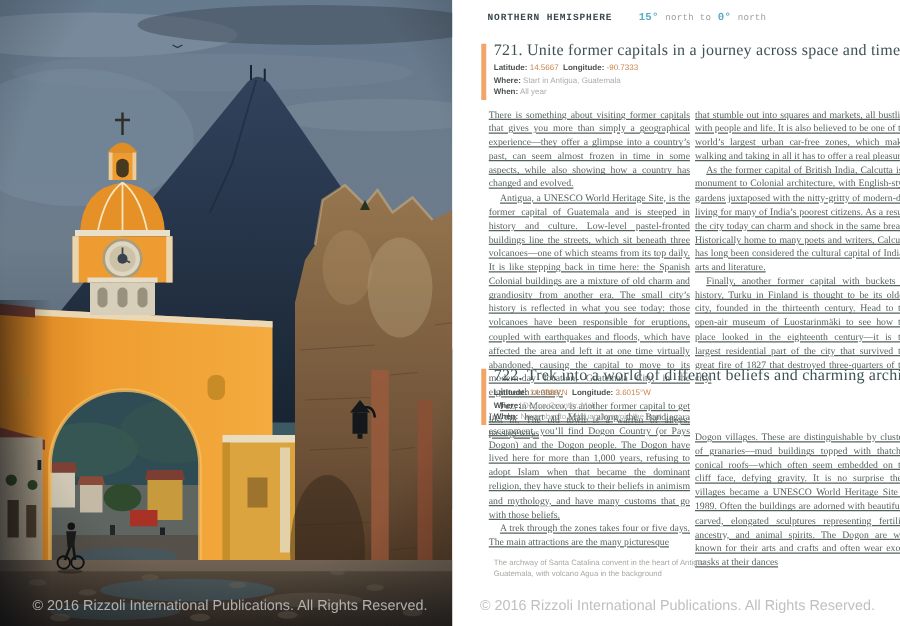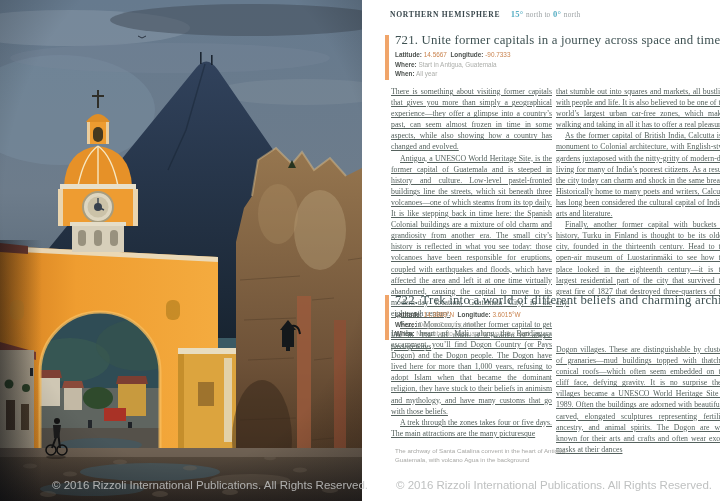--- a/index.html
+++ b/index.html
@@ -6,21 +6,21 @@
   .screen{position:relative;width:720px;height:501px;background:#ffffff;overflow:hidden;
           font-family:"Liberation Serif", serif;}
 
   
   .photo{position:absolute;left:0;top:0;width:362px;height:501px;overflow:hidden;}
   .photo svg{display:block;}
 
   
   .rp{position:absolute;left:362px;top:0;width:358px;height:501px;background:#ffffff;}
 
-  .hemi{position:absolute;left:28px;top:9px;font-family:Liberation Serif, serif;
+  .hemi{position:absolute;left:28px;top:9px;font-family:Liberation Mono, monospace;
         font-size:7.6px;letter-spacing:.7px;font-weight:bold;color:#39474c;white-space:nowrap;}
   .hemi .deg{color:#58afc4;font-size:8.6px;letter-spacing:.2px;}
   .hemi .gy{color:#9aa0a2;font-weight:normal;letter-spacing:.2px;font-size:7.3px;}
 
   .entry{position:absolute;left:23px;width:420px;}
   #entry-1{top:33px;}
   #entry-2{top:293px;}
   .entry .bar{position:absolute;left:0;top:2px;width:3.5px;height:45px;background:#f0a56a;}
   .entry .content{margin-left:10px;}
   .title{font-size:12.8px;color:#3f5253;letter-spacing:.2px;white-space:nowrap;}
@@ -35,21 +35,21 @@
   #b1c2{left:194px;top:86px;width:172px;}
   #b2c1{left:29px;top:328px;width:161px;}
   #b2c2{left:194px;top:344px;width:172px;}
   .col p{margin:0;text-decoration:underline;}
   .col p + p{text-indent:9px;}
 
   .caption{position:absolute;left:33px;top:447px;width:180px;
            font-family:"Liberation Sans",sans-serif;font-size:6.2px;line-height:8.8px;color:#a8a8a5;}
 
   .watermark{position:absolute;top:479px;font-family:"Liberation Sans",sans-serif;
-             font-size:11.5px;text-align:right;white-space:nowrap;}
+             font-size:11.5px;text-align:center;white-space:nowrap;}
   #wm-left{left:0px;width:368px;color:rgba(196,198,198,0.85);}
   #wm-right{left:372px;width:340px;color:#bfc1c1;}
 </style>
 </head>
 <body>
 
 <div class="screen">
 
   <div class="photo">
     <svg width="362" height="501" viewBox="0 0 362 501">

